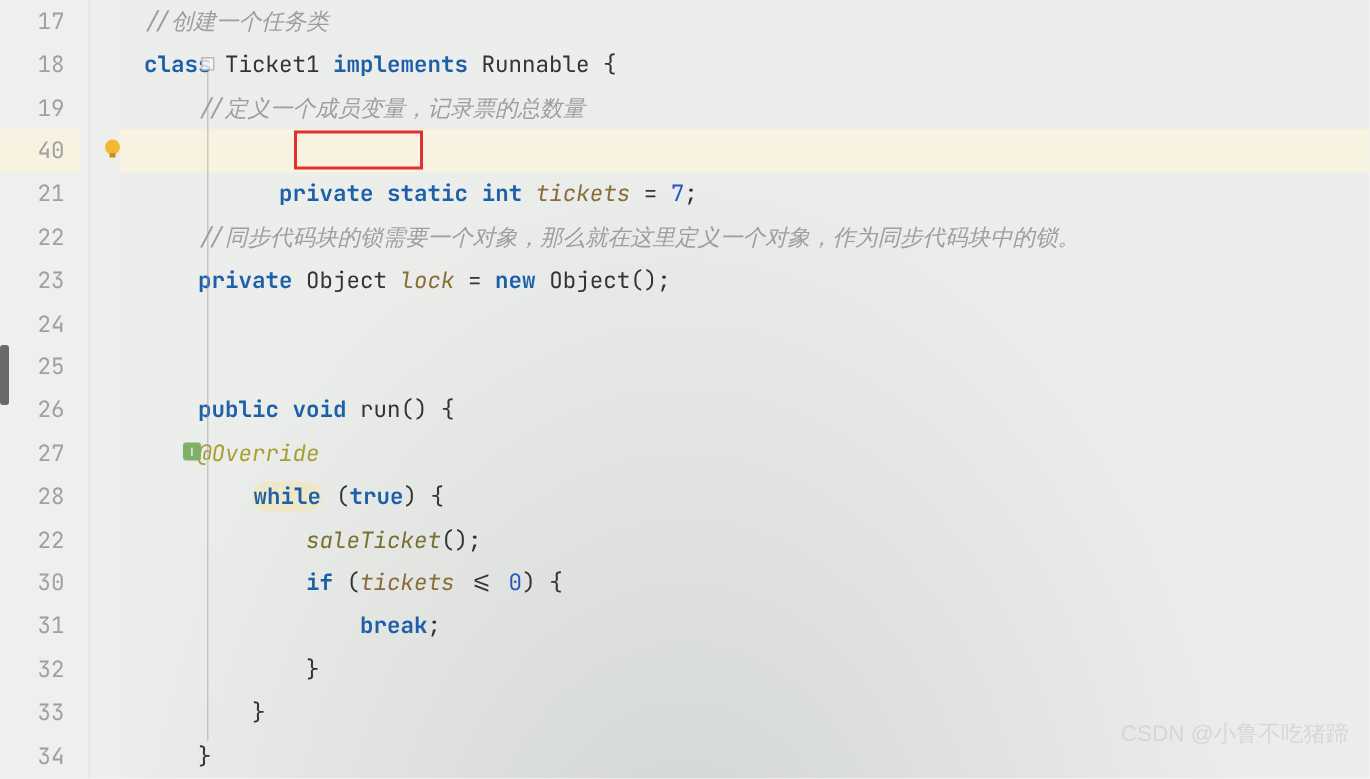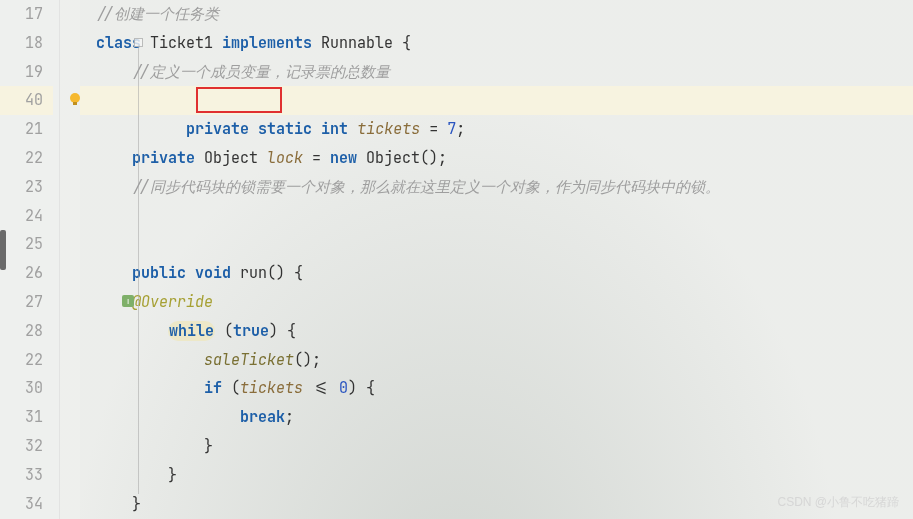--- a/index.html
+++ b/index.html
@@ -111,24 +111,24 @@
     }
     
     .while-highlight {
       background: #ede8c8;
       border-radius: 10px;
       padding: 0 1px;
     }
     
     .watermark {
       position: absolute;
-      bottom: 8px;
+      bottom: 20px;
       right: 14px;
       color: rgba(210,210,210,0.85);
-      font-size: 12px;
+      font-size: 15px;
       font-family: sans-serif;
       z-index: 10;
       pointer-events: none;
     }
     
     .scrollbar-indicator {
       position: absolute;
       left: 0;
       top: 230px;
       width: 6px;
@@ -186,23 +186,23 @@
     <div class="line" style="position:relative;z-index:2;">
       <svg class="bulb-icon" viewBox="0 0 14 14">
           <circle cx="7" cy="6" r="5" fill="#f5b830"></circle>
           <rect x="5" y="10" width="4" height="3" fill="#c09020"></rect>
         </svg>    <span class="keyword">private</span> <span class="keyword">static</span> <span class="keyword">int</span> <span class="varname">tickets</span><span class="plain"> = </span><span class="number">7</span><span class="plain">;</span>
       <div class="red-box" style="left:110px;top:1px;width:86px;height:26px;"></div>
     </div>
 
     <div class="line"></div>
 
+    <div class="line">    <span class="comment">//同步代码块的锁需要一个对象，那么就在这里定义一个对象，作为同步代码块中的锁。</span></div>
+
     <div class="line">    <span class="keyword">private</span><span class="plain"> Object </span><span class="varname">lock</span><span class="plain"> = </span><span class="keyword">new</span><span class="plain"> Object();</span></div>
-
-    <div class="line">    <span class="comment">//同步代码块的锁需要一个对象，那么就在这里定义一个对象，作为同步代码块中的锁。</span></div>
 
     <div class="line"></div>
     <div class="line"></div>
 
     <div class="line">    <span class="keyword">public</span> <span class="keyword">void</span><span class="plain"> run() {</span></div>
 
     <div class="line">    <span class="annotation">@Override</span></div>
 
     <div class="line">        <span class="keyword while-highlight">while</span><span class="plain"> (</span><span class="keyword">true</span><span class="plain">) {</span></div>
 

